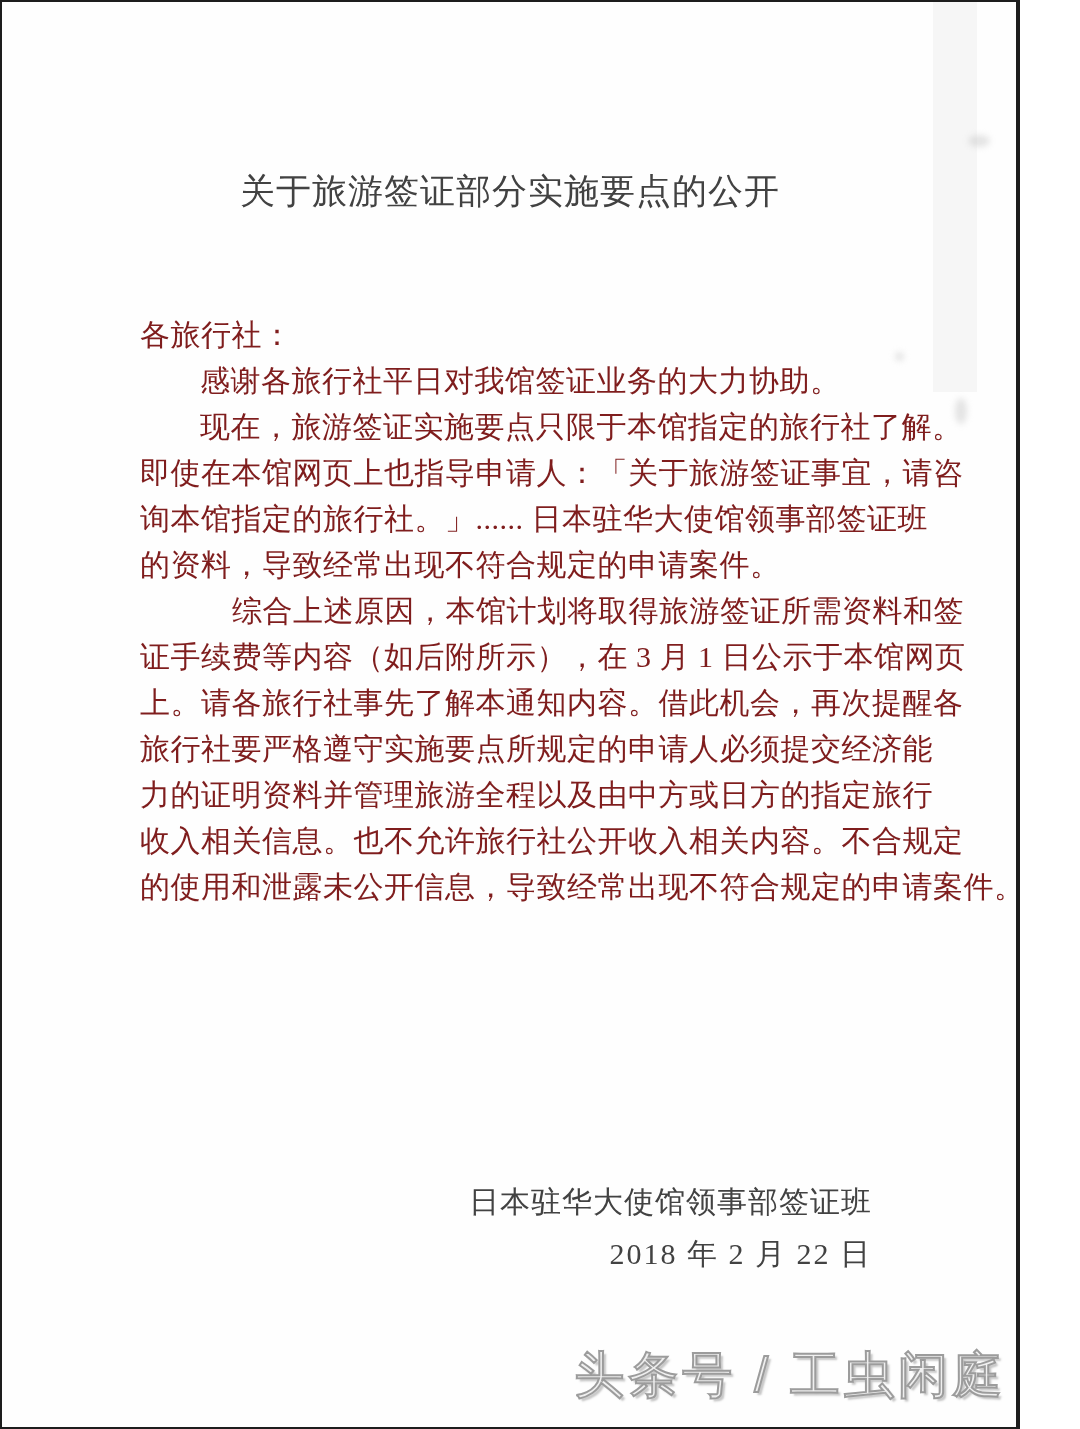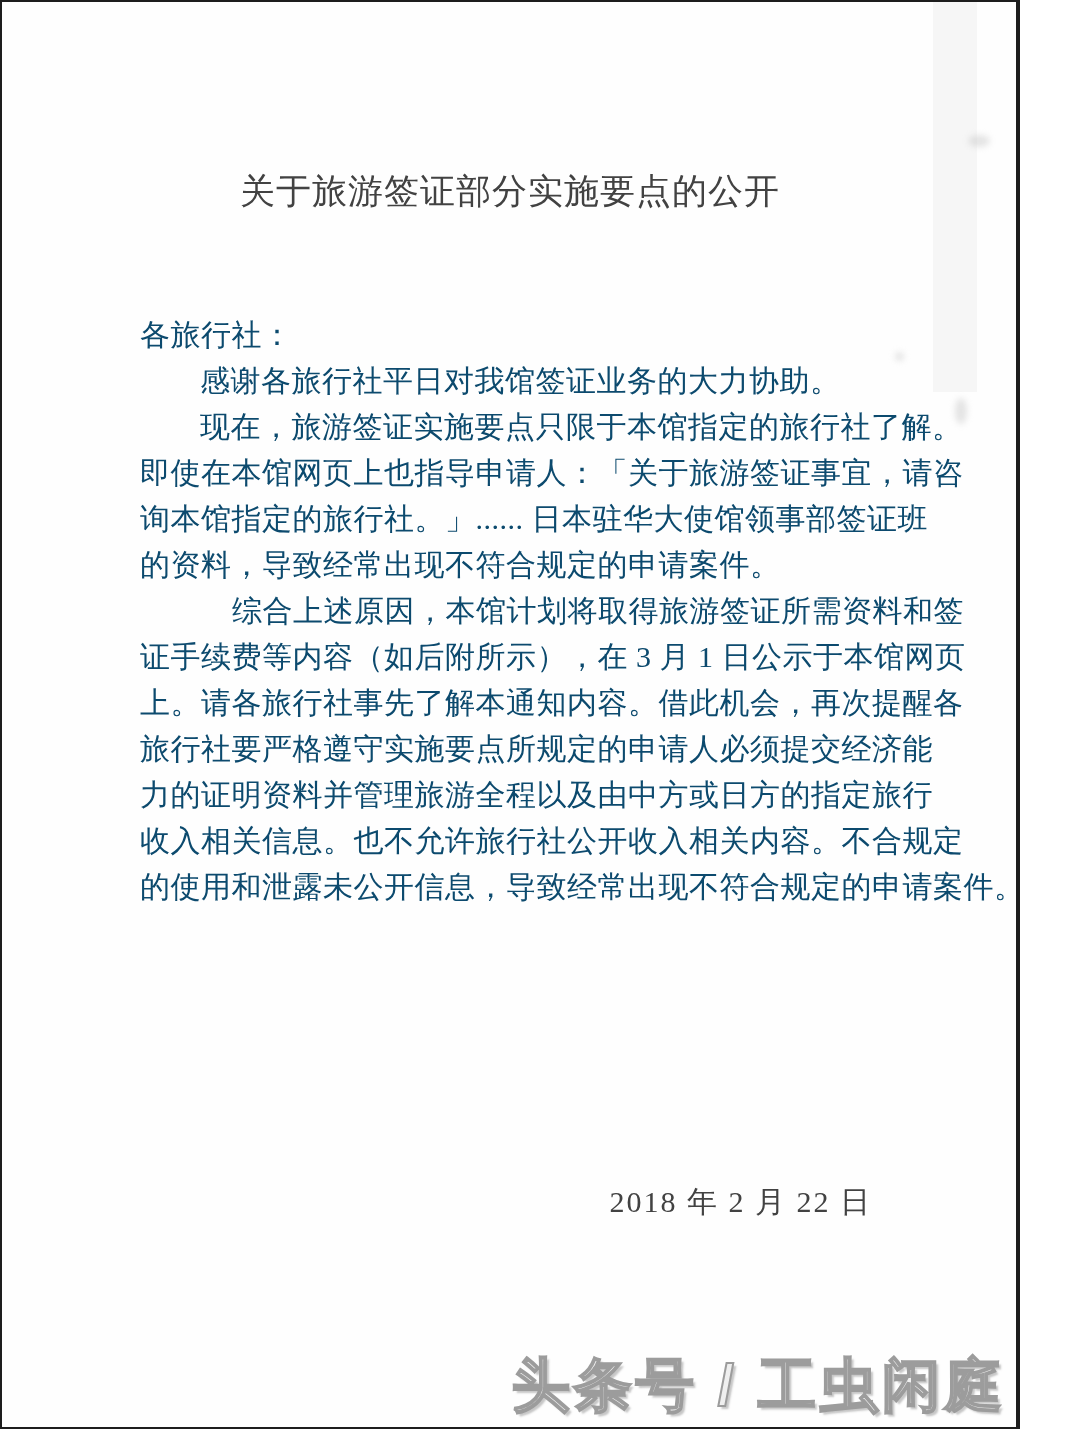--- a/index.html
+++ b/index.html
@@ -55,21 +55,21 @@
   }
 
   .doc-body {
     position: absolute;
     left: 140px;
     top: 312px;
     width: 850px;
     font-size: 30px;
     line-height: 46px;
     letter-spacing: 0.5px;
-    color: #0c4a6e;
+    color: #7f1d1d;
   }
   .line { white-space: nowrap; }
   .ind1 { padding-left: 60px; }
   .ind2 { padding-left: 66px; text-align: center; }
 
   .sig-block {
     position: absolute;
     top: 1176px;
     right: 148px;
     text-align: right;
@@ -77,24 +77,24 @@
     line-height: 52px;
     letter-spacing: 1px;
     color: #424242;
     white-space: nowrap;
   }
   .sig-date { letter-spacing: 2px; }
 
   .watermark {
     position: absolute;
     right: 14px;
-    bottom: 4px;
+    bottom: 20px;
     font-family: "Liberation Sans", "DejaVu Sans", sans-serif;
-    font-size: 58px;
-    font-weight: bold;
+    font-size: 50px;
+    font-weight: normal;
     letter-spacing: 4px;
     white-space: nowrap;
     color: #efefef;
     -webkit-text-stroke: 2px #9c9c9c;
     text-shadow: 3px 3px 2px rgba(130,130,130,0.45);
   }
 </style>
 </head>
 <body>
 
@@ -122,18 +122,19 @@
     <div class="line ind2">综合上述原因，本馆计划将取得旅游签证所需资料和签</div>
     <div class="line">证手续费等内容（如后附所示），在 3 月 1 日公示于本馆网页</div>
     <div class="line">上。请各旅行社事先了解本通知内容。借此机会，再次提醒各</div>
     <div class="line">旅行社要严格遵守实施要点所规定的申请人必须提交经济能</div>
     <div class="line">力的证明资料并管理旅游全程以及由中方或日方的指定旅行</div>
     <div class="line">收入相关信息。也不允许旅行社公开收入相关内容。不合规定</div>
     <div class="line">的使用和泄露未公开信息，导致经常出现不符合规定的申请案件。</div>
   </div>
 
   <div class="sig-block">
+    <div>日本驻华大使馆领事部签证班</div>
     <div class="sig-date">2018 年 2 月 22 日</div>
   </div>
 
   <div class="watermark">头条号 / 工虫闲庭</div>
 
 </div>
 
 </body></html>

